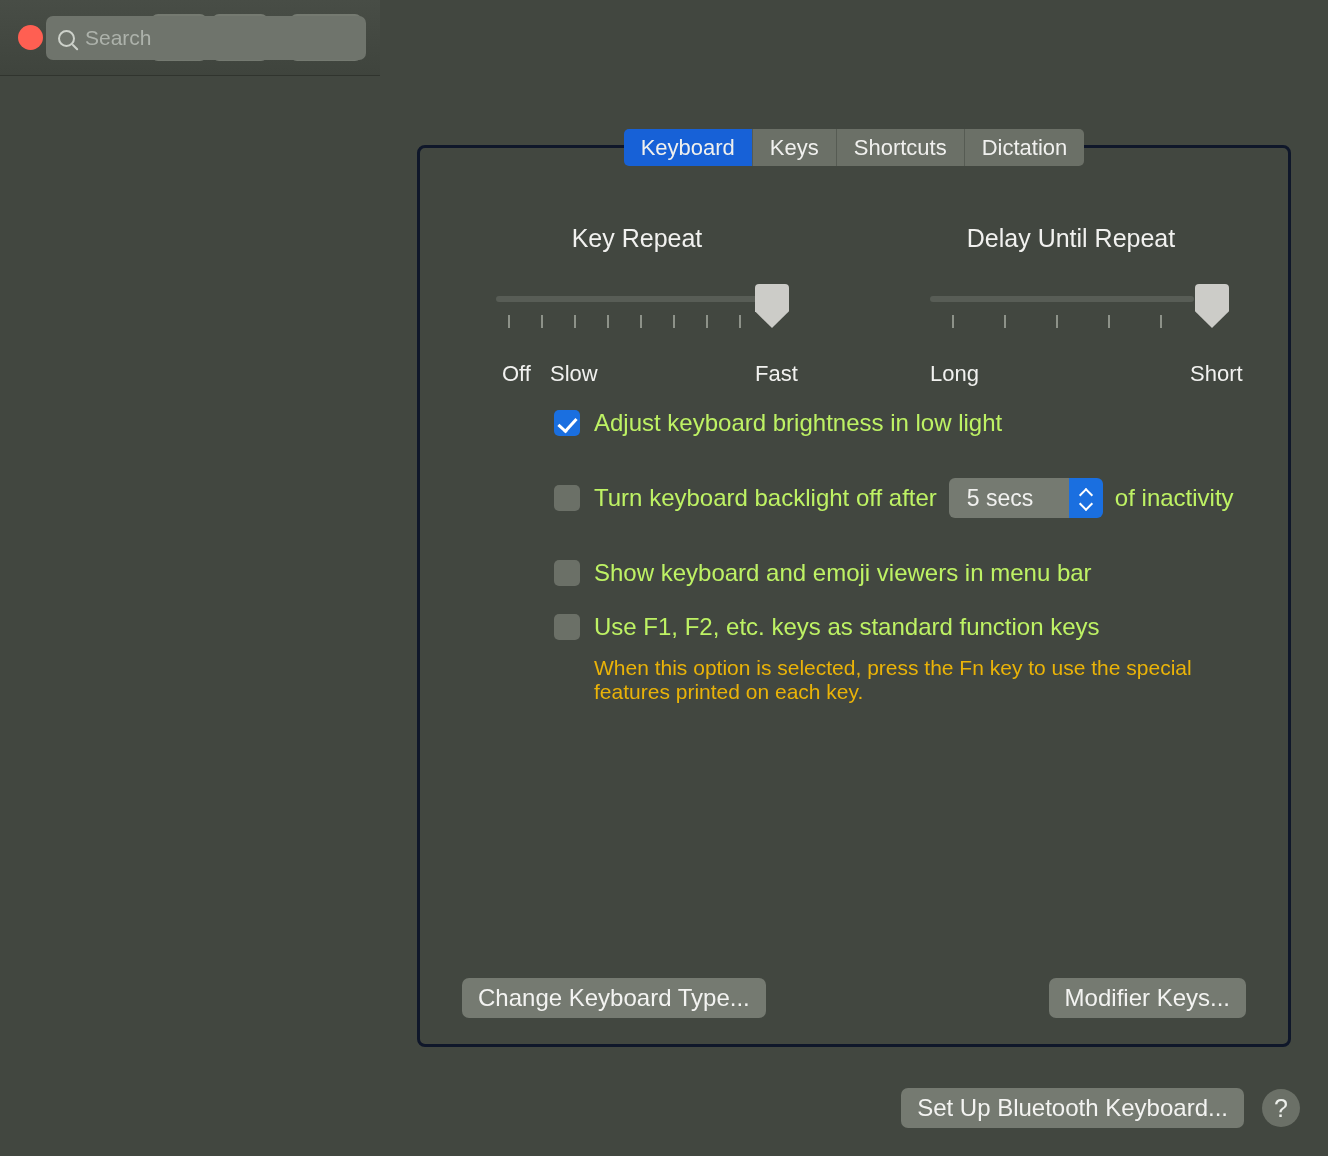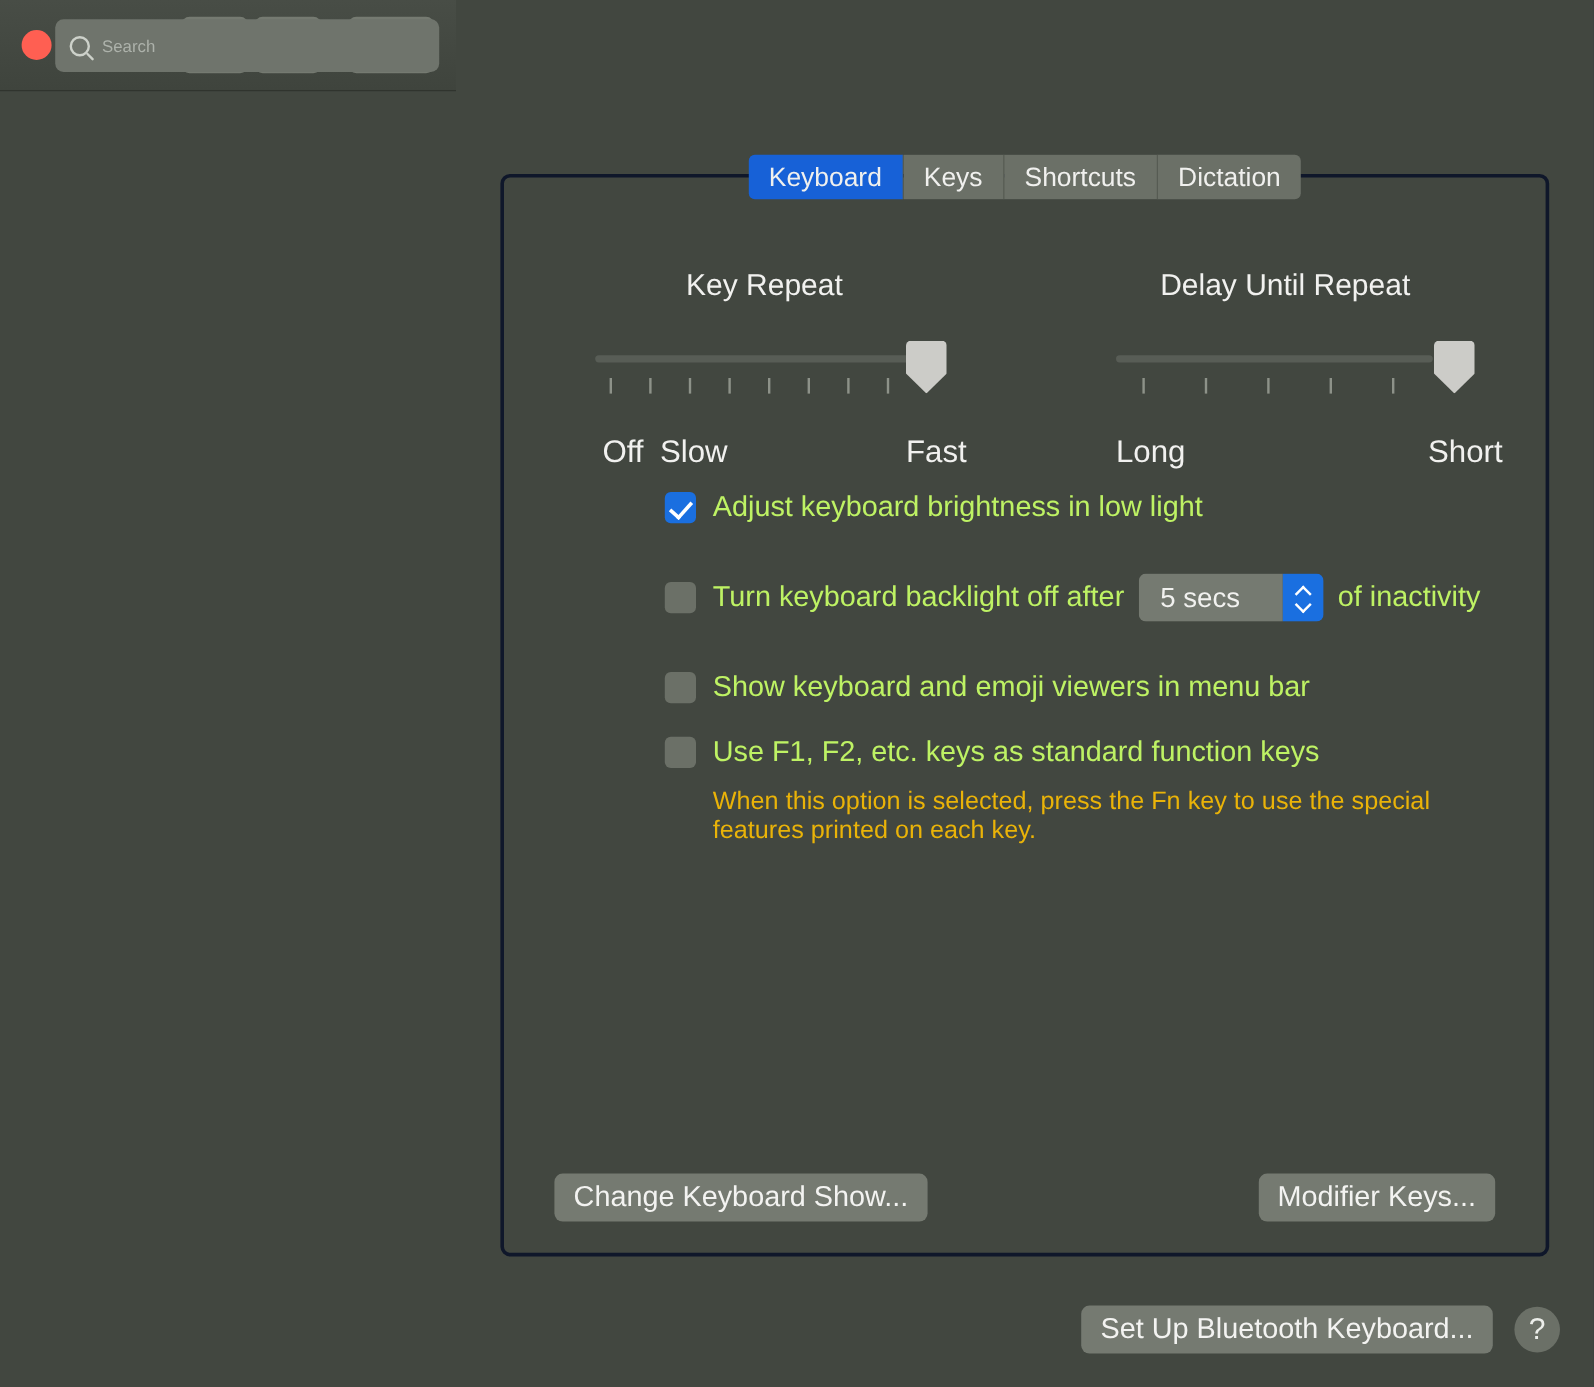--- a/index.html
+++ b/index.html
@@ -125,21 +125,21 @@
   }
   .mag::after {
     content: "";
     position: absolute;
     width: 2.4px; height: 8px;
     background: #cdd1ca;
     right: -3px; bottom: -6px;
     transform: rotate(-45deg);
     border-radius: 2px;
   }
-  .searchph { font-size: 14px; color: #adb2ab; }
+  .searchph { font-size: 21px; color: #adb2ab; }
 
   
   .body {
     position: relative;
     flex: 1 1 auto;
     background: #424740;
   }
 
   .tabs {
     position: absolute;
@@ -224,21 +224,21 @@
     clip-path: polygon(0 0, 100% 0, 100% 62%, 50% 100%, 0 62%);
   }
   .slabels {
     position: relative;
     width: 282px;
     height: 30px;
     margin-top: 2px;
   }
   .slabels span {
     position: absolute;
-    font-size: 26px;
+    font-size: 22px;
     color: #f1f1ef;
     white-space: nowrap;
   }
 
   
   .options {
     position: absolute;
     top: 258px;
     left: 134px;
     right: 40px;
@@ -499,21 +499,21 @@
 
         <div class="optrow">
           <span class="cbox"></span>
           <span class="optlabel">Use F1, F2, etc. keys as standard function keys</span>
         </div>
 
         <div class="helptext">When this option is selected, press the Fn key to use the special features printed on each key.</div>
 
       </div>
 
-      <div class="btn panel-btn-left">Change Keyboard Show...</div>
+      <div class="btn panel-btn-left">Change Keyboard Type...</div>
       <div class="btn panel-btn-right">Modifier Keys...</div>
 
     </div>
 
     <div class="footer">
       <div class="btn">Set Up Bluetooth Keyboard...</div>
       <div class="helpbtn">?</div>
     </div>
 
   </div>

